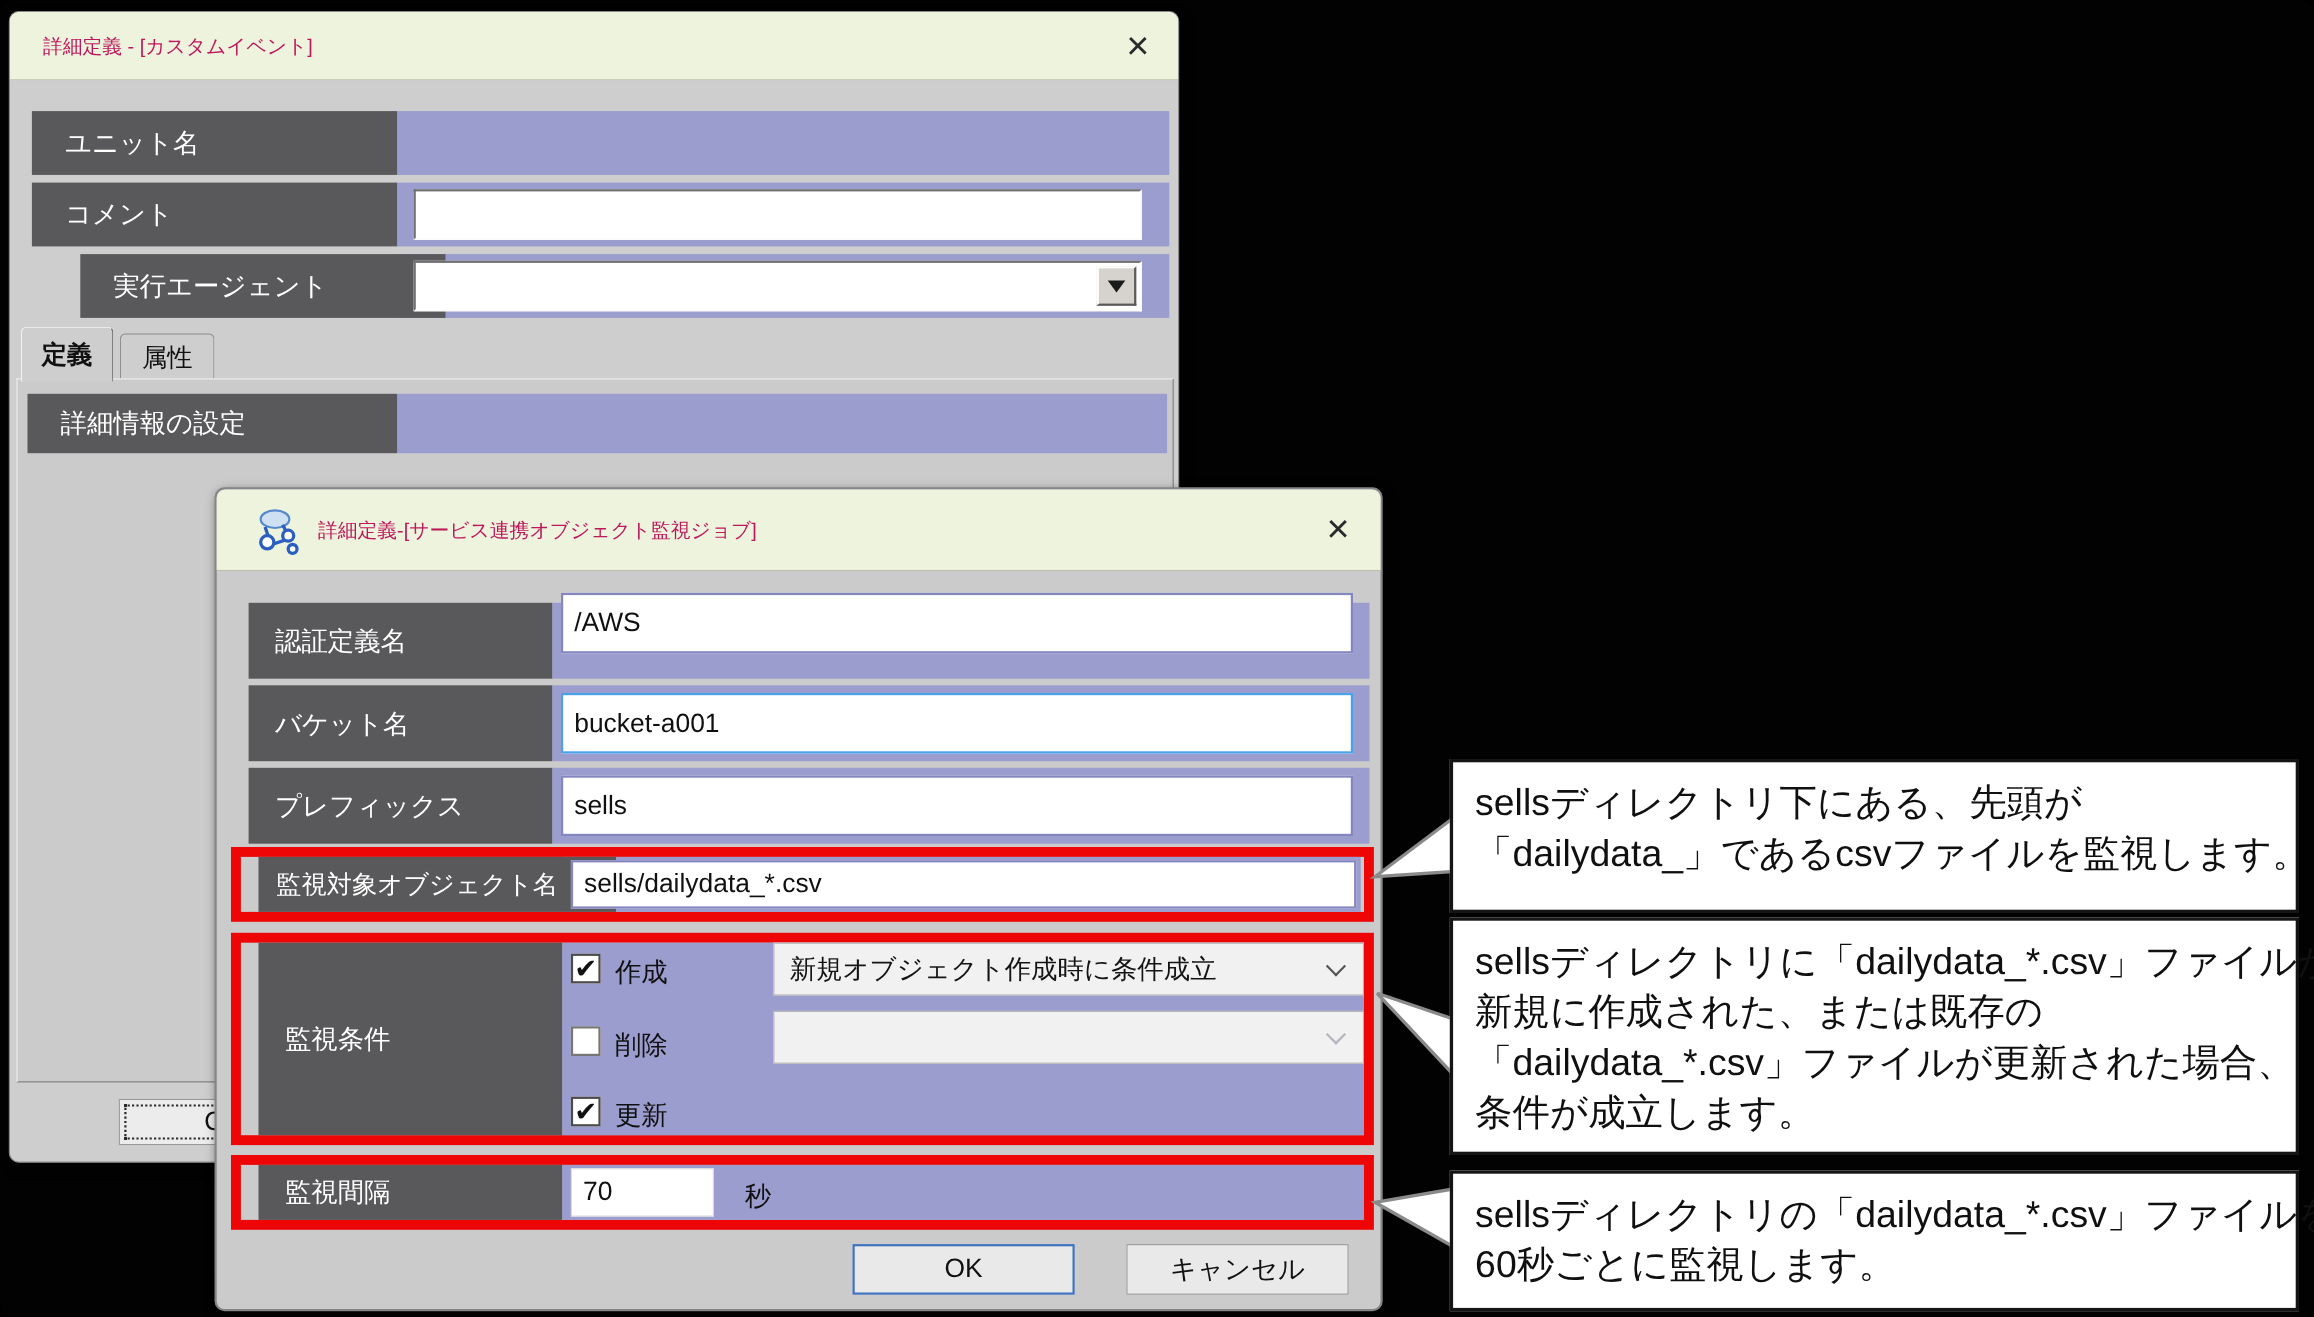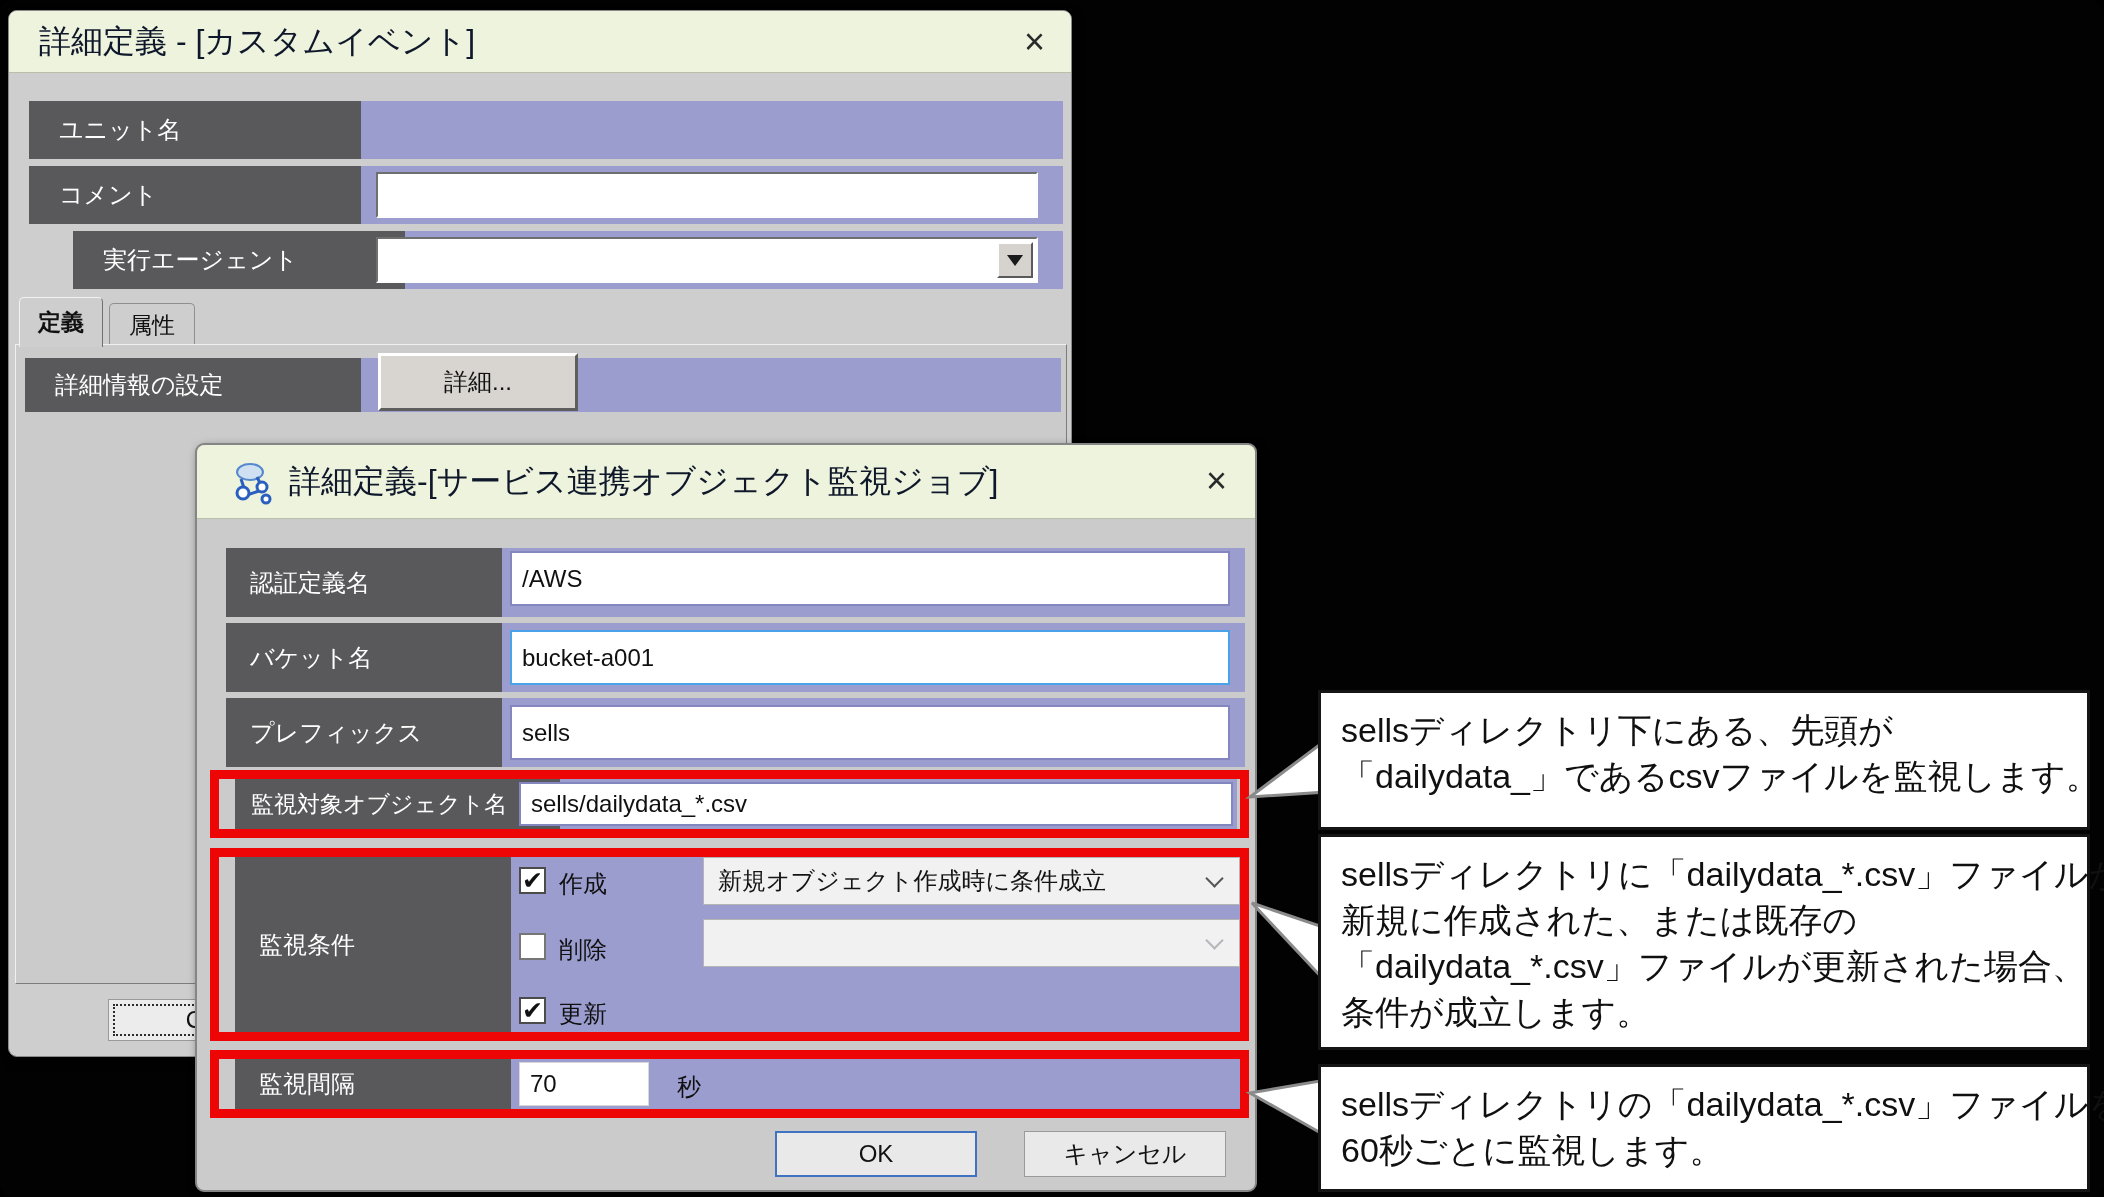--- a/index.html
+++ b/index.html
@@ -4,21 +4,21 @@
 <style>
   html,body{margin:0;padding:0;background:#000;}
   *{box-sizing:border-box;font-family:"Liberation Sans","DejaVu Sans",sans-serif;}
   .canvas{position:relative;width:2104px;height:1197px;background:#020202;border-radius:14px;overflow:hidden;}
 
   
   .dialog{position:absolute;background:#cccccc;border:1px solid #8a8a8a;border-radius:9px;
           box-shadow:3px 4px 10px rgba(0,0,0,.55);}
   .titlebar{position:absolute;left:0;top:0;width:100%;background:#edf3dd;
             border-radius:8px 8px 0 0;border-bottom:1px solid #b9bfa8;}
-  .title-text{position:absolute;top:50%;transform:translateY(-50%);font-size:32px;color:#0f172a;white-space:nowrap;}
+  .title-text{position:absolute;top:50%;transform:translateY(-50%);font-size:18px;color:#be185d;white-space:nowrap;}
   .close-x{position:absolute;font-size:36px;line-height:36px;color:#2a2a2a;cursor:default;}
 
   .label-cell{position:absolute;background:#59595b;color:#ffffff;font-size:24px;
               display:flex;align-items:center;white-space:nowrap;overflow:hidden;}
   .strip{position:absolute;background:#9b9dce;}
   .field{position:absolute;background:#ffffff;font-size:24px;color:#101010;
          display:flex;align-items:center;padding-left:10px;white-space:nowrap;overflow:hidden;}
 
   
   .dlg-back{left:8px;top:10px;width:1064px;height:1047px;background:#cecece;}
@@ -106,41 +106,40 @@
     <div class="tab active" style="left:10px;top:286px;width:84px;height:50px;">
       <span>定義</span>
     </div>
     <div class="tab" style="left:100px;top:292px;width:86px;height:44px;">
       <span>属性</span>
     </div>
     <div class="tab-page"></div>
 
     <div class="strip" style="left:352px;top:347px;width:700px;height:54px;"></div>
     <div class="label-cell" style="left:16px;top:347px;width:336px;height:54px;">詳細情報の設定</div>
-    <div class="detail-btn">詳細...</div>
 
     <div class="partial-ok">OK</div>
   </div>
 
   <div class="dialog dlg-front">
     <div class="titlebar">
       <svg width="44" height="46" style="position:absolute;left:34px;top:14px;" viewBox="0 0 44 46">
         <ellipse cx="19" cy="13" rx="13" ry="8" fill="#cfe0f2" stroke="#5588cc" stroke-width="2"></ellipse>
         <path d="M10 20 L14 32 M26 18 L30 26 M16 36 L28 32" stroke="#2a5fc0" stroke-width="3" fill="none"></path>
         <circle cx="12" cy="34" r="6" fill="#ffffff" stroke="#2a5fc0" stroke-width="3"></circle>
         <circle cx="31" cy="28" r="5" fill="#ffffff" stroke="#2a5fc0" stroke-width="3"></circle>
         <circle cx="35" cy="40" r="4" fill="#ffffff" stroke="#2a5fc0" stroke-width="3"></circle>
       </svg>
       <span class="title-text">詳細定義-[サービス連携オブジェクト監視ジョブ]</span>
       <span class="close-x">×</span>
     </div>
 
     <div class="strip" style="top:103px;height:69px;"></div>
     <div class="label-cell" style="top:103px;height:69px;">認証定義名</div>
-    <div class="field" style="top:106px;height:55px;text-align:center;">/AWS</div>
+    <div class="field" style="top:94px;height:55px;text-align:center;">/AWS</div>
 
     <div class="strip" style="top:178px;height:69px;"></div>
     <div class="label-cell" style="top:178px;height:69px;">バケット名</div>
     <div class="field focused" style="top:185px;height:55px;">bucket-a001</div>
 
     <div class="strip" style="top:253px;height:69px;"></div>
     <div class="label-cell" style="top:253px;height:69px;">プレフィックス</div>
     <div class="field" style="top:260px;height:55px;">sells</div>
 
     <div class="redbox" style="left:13px;top:325px;width:1039px;height:68px;">

